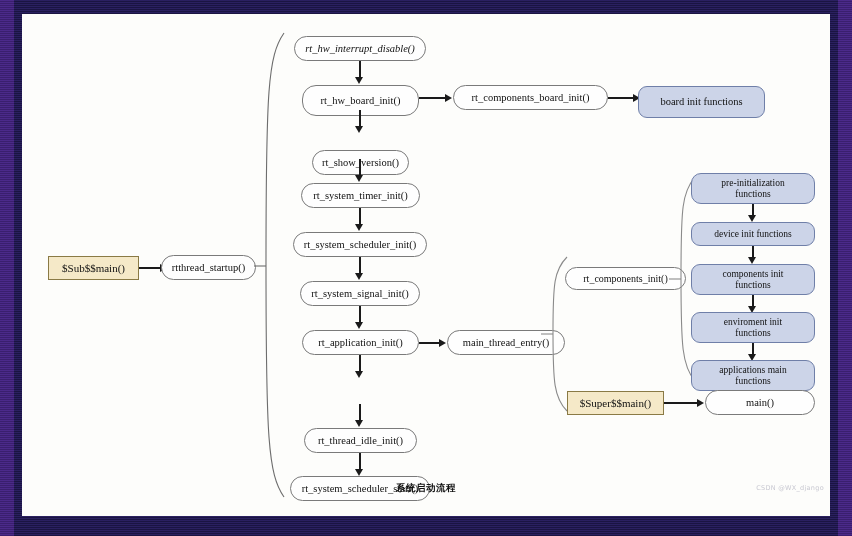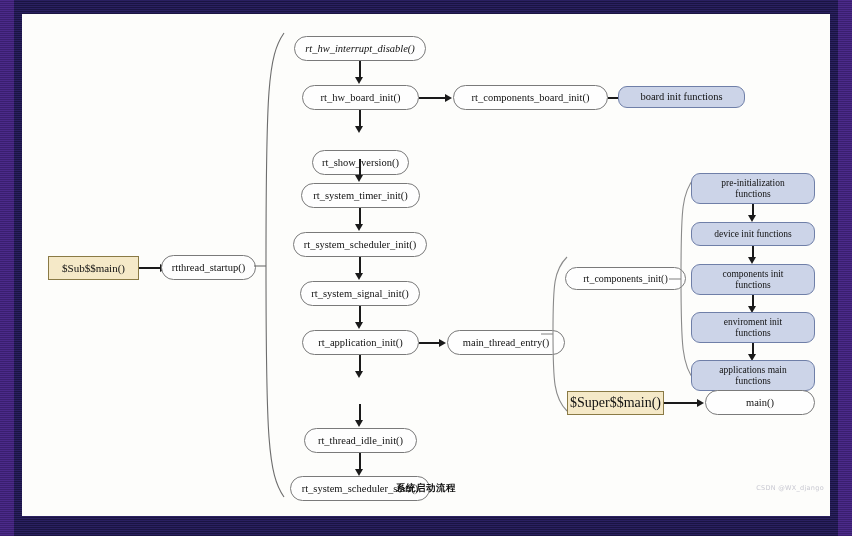--- a/index.html
+++ b/index.html
@@ -75,21 +75,21 @@
       <svg width="32" height="470" viewBox="0 0 32 470">
         <path d="M30 3 C14 26, 12 60, 12 234 C12 408, 14 444, 30 467" fill="none" stroke="#6d6d6d" stroke-width="1.1"></path>
         <path d="M0 236 L12 236" fill="none" stroke="#6d6d6d" stroke-width="1.1"></path>
       </svg>
     </div>
 
     <div class="node" style="left:272px;top:22px;width:132px;height:25px;font-size:10.5px;font-style:italic;">rt_hw_interrupt_disable()</div>
     <div class="arrow v" style="left:337px;top:47px;height:18px;"></div>
     <div class="ahead down" style="left:333px;top:63px;"></div>
 
-    <div class="node" style="left:280px;top:71px;width:117px;height:25px;font-size:10.5px;font-family:Liberation Serif, serif;">rt_hw_board_init()</div>
+    <div class="node" style="left:280px;top:71px;width:117px;height:31px;font-size:10.5px;font-family:Liberation Serif, serif;">rt_hw_board_init()</div>
     <div class="arrow v" style="left:337px;top:96px;height:18px;"></div>
     <div class="ahead down" style="left:333px;top:112px;"></div>
 
     <div class="node" style="left:290px;top:120px;width:97px;height:25px;font-size:10.5px;margin-top:16px;">rt_show_version()</div>
     <div class="arrow v" style="left:337px;top:145px;height:18px;"></div>
     <div class="ahead down" style="left:333px;top:161px;"></div>
 
     <div class="node" style="left:279px;top:169px;width:119px;height:25px;font-size:10.5px;">rt_system_timer_init()</div>
     <div class="arrow v" style="left:337px;top:194px;height:18px;"></div>
     <div class="ahead down" style="left:333px;top:210px;"></div>
@@ -116,21 +116,21 @@
     <div class="node" style="left:268px;top:462px;width:140px;height:25px;font-size:10.5px;">rt_system_scheduler_start()</div>
 
     <div class="arrow h" style="left:397px;top:83px;width:27px;"></div>
     <div class="ahead right" style="left:423px;top:80px;"></div>
 
     <div class="node" style="left:431px;top:71px;width:155px;height:25px;font-size:10.5px;">rt_components_board_init()</div>
 
     <div class="arrow h" style="left:586px;top:83px;width:26px;"></div>
     <div class="ahead right" style="left:611px;top:80px;"></div>
 
-    <div class="node blue" style="left:596px;top:72px;width:127px;height:22px;font-size:10.5px;">board init functions</div>
+    <div class="node blue" style="left:616px;top:72px;width:127px;height:32px;font-size:10.5px;">board init functions</div>
 
     <div class="arrow h" style="left:397px;top:328px;width:21px;"></div>
     <div class="ahead right" style="left:417px;top:325px;"></div>
 
     <div class="node" style="left:425px;top:316px;width:118px;height:25px;font-size:10.5px;">main_thread_entry()</div>
 
     <div class="brace" style="left:519px;top:240px;width:30px;height:160px;">
       <svg width="30" height="160" viewBox="0 0 30 160">
         <path d="M26 3 C13 16, 12 30, 12 78 C12 128, 13 144, 26 157" fill="none" stroke="#8a8a8a" stroke-width="1.1"></path>
         <path d="M0 80 L12 80" fill="none" stroke="#8a8a8a" stroke-width="1.1"></path>
@@ -139,21 +139,21 @@
 
     <div class="node" style="left:543px;top:253px;width:121px;height:23px;font-size:10px;">rt_components_init()</div>
 
     <div class="brace" style="left:647px;top:160px;width:30px;height:210px;">
       <svg width="30" height="210" viewBox="0 0 30 210">
         <path d="M26 3 C13 18, 12 34, 12 103 C12 172, 13 192, 26 207" fill="none" stroke="#8a8a8a" stroke-width="1.1"></path>
         <path d="M0 105 L12 105" fill="none" stroke="#8a8a8a" stroke-width="1.1"></path>
       </svg>
     </div>
 
-    <div class="node blue" style="left:669px;top:159px;width:124px;height:31px;font-size:9.5px;white-space:pre-line;">pre-initialization
+    <div class="node blue" style="left:669px;top:159px;width:124px;height:31px;font-size:9.5px;white-space:pre-line;border-radius:10px;">pre-initialization
 functions</div>
     <div class="arrow v" style="left:730px;top:190px;height:13px;"></div>
     <div class="ahead down" style="left:726px;top:201px;"></div>
 
     <div class="node blue" style="left:669px;top:208px;width:124px;height:24px;font-size:9.5px;white-space:pre-line;">device init functions</div>
     <div class="arrow v" style="left:730px;top:232px;height:13px;"></div>
     <div class="ahead down" style="left:726px;top:243px;"></div>
 
     <div class="node blue" style="left:669px;top:250px;width:124px;height:31px;font-size:9.5px;white-space:pre-line;">components init
 functions</div>
@@ -161,21 +161,21 @@
     <div class="ahead down" style="left:726px;top:292px;"></div>
 
     <div class="node blue" style="left:669px;top:298px;width:124px;height:31px;font-size:9.5px;white-space:pre-line;">enviroment init
 functions</div>
     <div class="arrow v" style="left:730px;top:329px;height:13px;"></div>
     <div class="ahead down" style="left:726px;top:340px;"></div>
 
     <div class="node blue" style="left:669px;top:346px;width:124px;height:31px;font-size:9.5px;white-space:pre-line;">applications main
 functions</div>
 
-    <div class="node yellow" style="left:545px;top:377px;width:97px;height:24px;font-size:14px;">$Super$$main()</div>
+    <div class="node yellow" style="left:545px;top:377px;width:97px;height:24px;font-size:11px;">$Super$$main()</div>
 
     <div class="arrow h" style="left:642px;top:388px;width:34px;"></div>
     <div class="ahead right" style="left:675px;top:385px;"></div>
 
     <div class="node" style="left:683px;top:376px;width:110px;height:25px;font-size:10.5px;">main()</div>
 
     <div id="caption">系统启动流程</div>
     <div id="watermark">CSDN @WX_django</div>
 
   </div>

